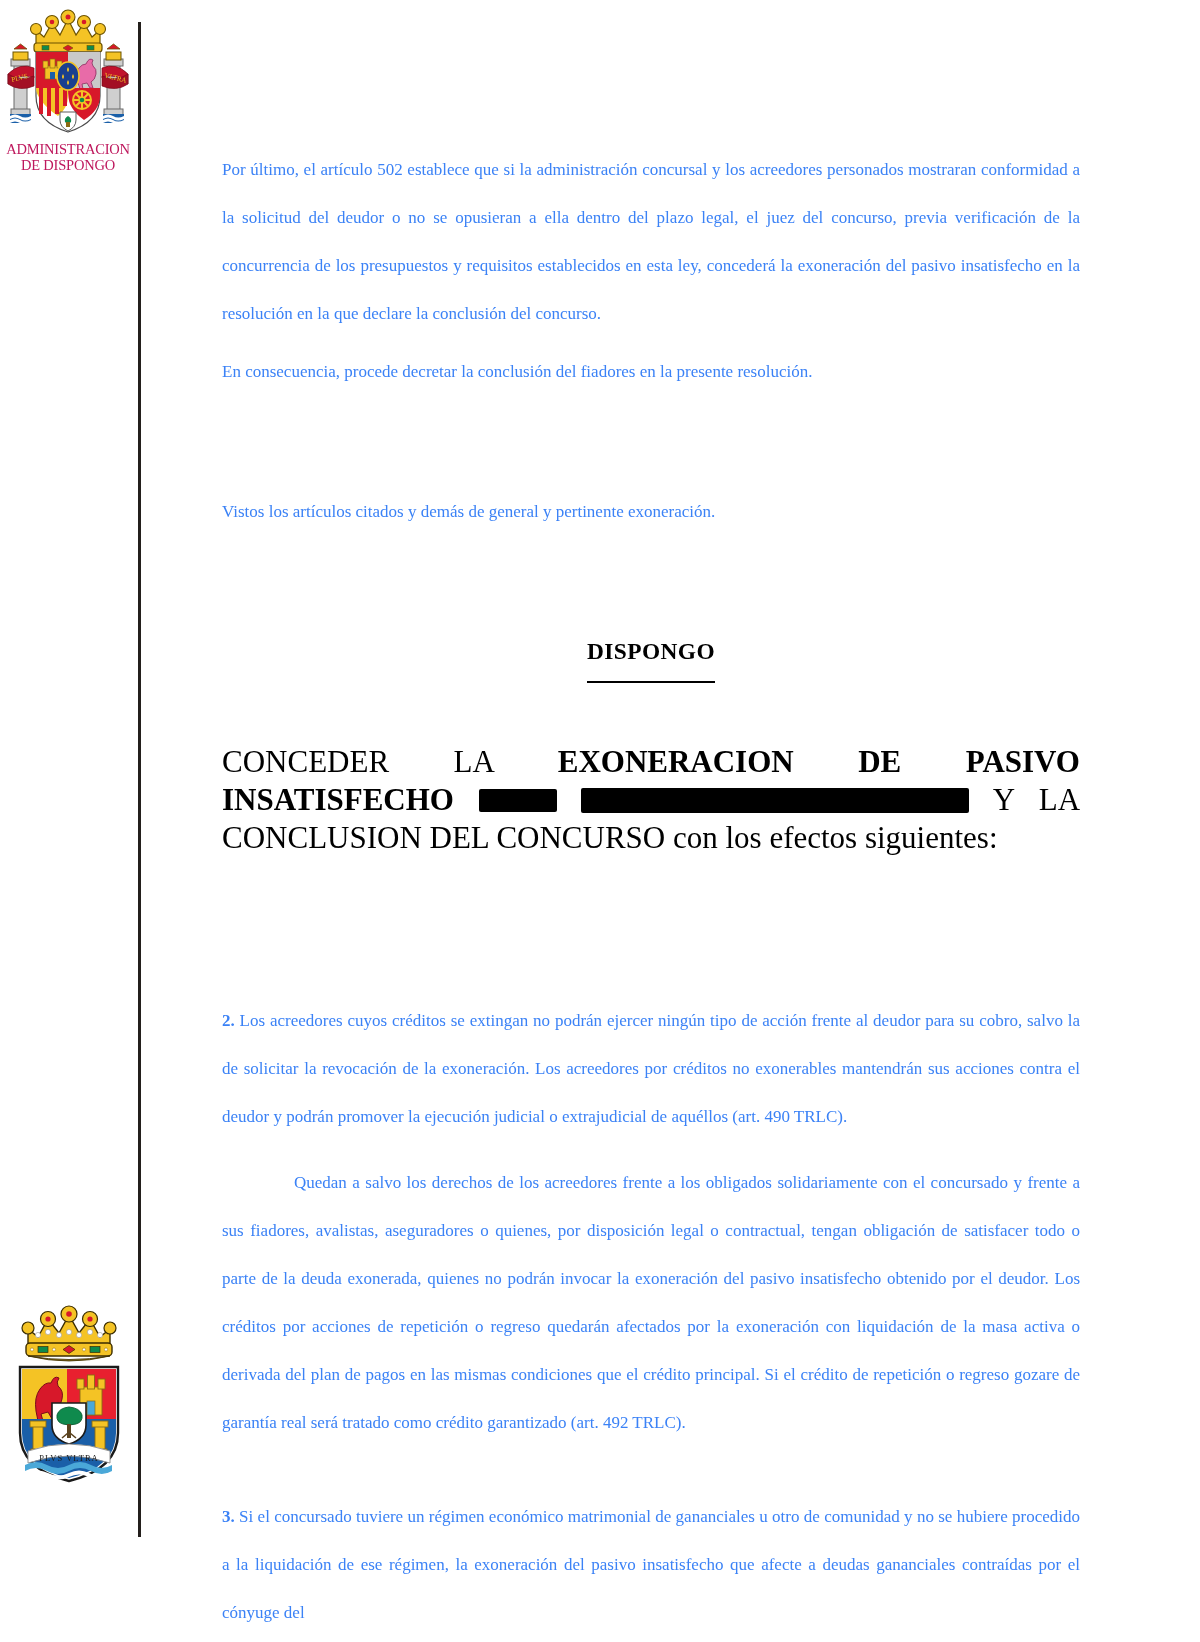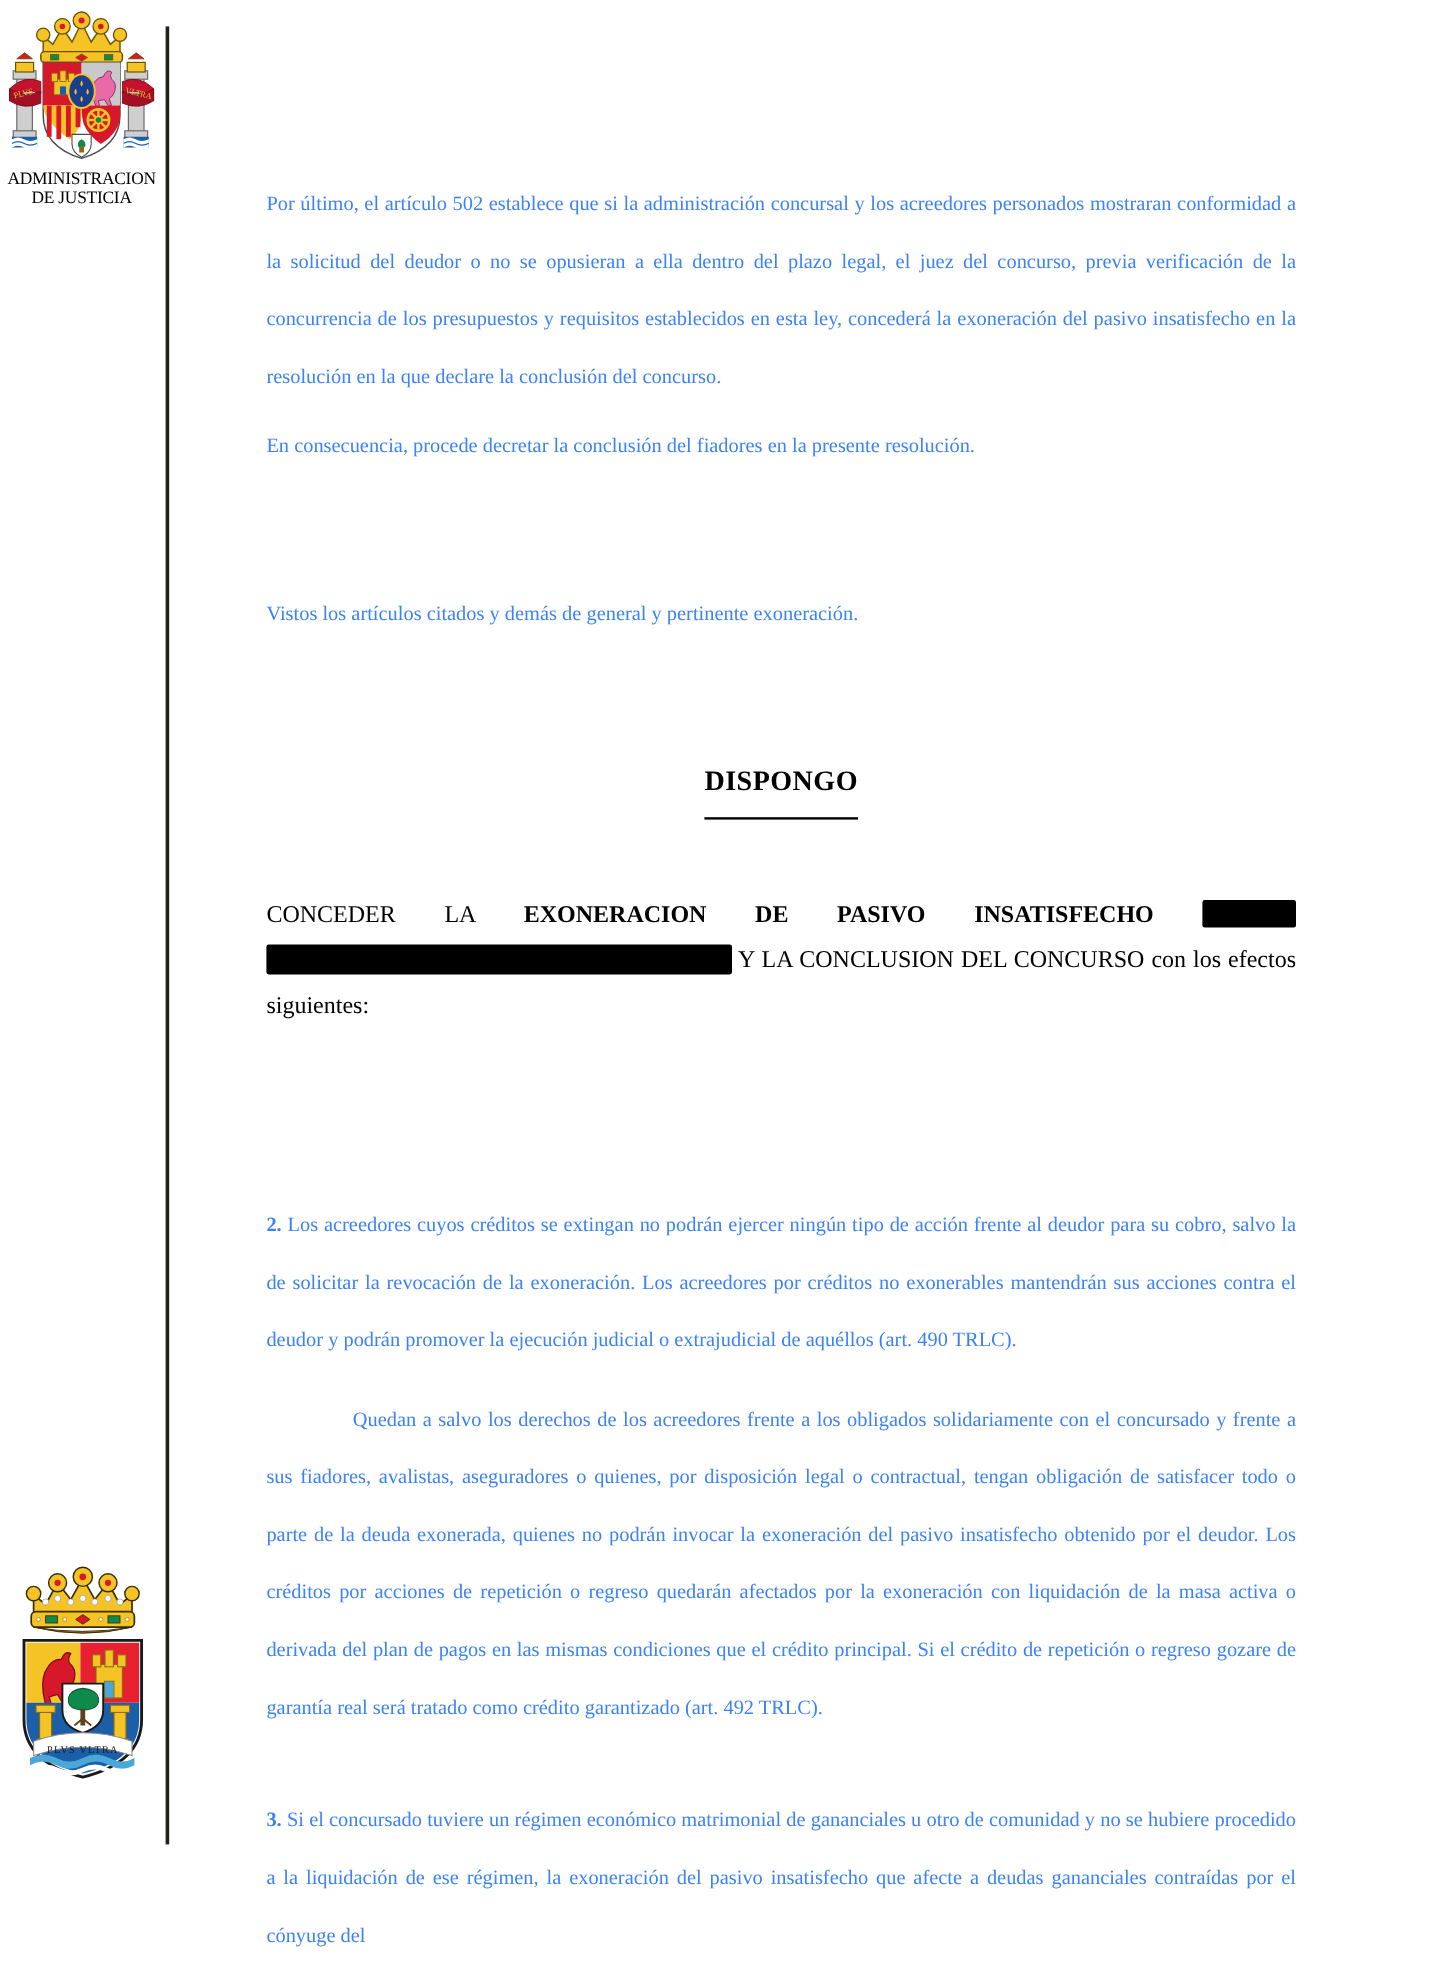--- a/index.html
+++ b/index.html
@@ -39,21 +39,21 @@
     width: 132px;
     height: 178px;
   }
   .emblem-top svg { display:block; width:132px; height:140px; }
   .emblem-caption {
     position: absolute;
     left: 0; top: 138px;
     width: 132px;
     text-align: center;
     line-height: 1.08;
-    color: #000000;
+    color: #be185d;
     font-family: "Liberation Serif", serif;
   }
   .emblem-caption .l1 { font-size: 14.5px; letter-spacing: -0.2px; display:block; }
   .emblem-caption .l2 { font-size: 14.5px; letter-spacing: -0.2px; display:block; }
 
   
   .emblem-bottom {
     position: absolute;
     left: 6px;
     top: 1283px;
@@ -102,21 +102,21 @@
     font-weight: bold;
     letter-spacing: 0.4px;
     border-bottom: 2px solid #000;
     padding-bottom: 15px;
     line-height: 30px;
   }
 
   
   .dispositive {
     margin: 0;
-    font-size: 20px;
+    font-size: 31px;
     line-height: 38px;
     color: #000;
     text-align: justify;
   }
   .dispositive .caps { font-weight: normal; }
   .dispositive .capsb { font-weight: bold; }
   .redact {
     display: inline-block;
     background: #000000;
     vertical-align: middle;
@@ -226,21 +226,21 @@
             <path d="M66 63 q2 3 0 5 q-2 -2 0 -5 z"></path>
             <path d="M61 70 q2 3 0 5 q-2 -2 0 -5 z"></path>
             <path d="M71 70 q2 3 0 5 q-2 -2 0 -5 z"></path>
             <path d="M66 76 q2 3 0 5 q-2 -2 0 -5 z"></path>
           </g>
         </g>
       </svg>
 
       <div class="emblem-caption">
         <span class="l1">ADMINISTRACION</span>
-        <span class="l2">DE JUSTICIA</span>
+        <span class="l2">DE DISPONGO</span>
       </div>
     </div>
 
     <div class="emblem-bottom">
       <svg viewBox="0 0 126 200" xmlns="http://www.w3.org/2000/svg">
 
         <g>
           <path d="M22 62 L22 46 L32 54 L42 36 L53 50 L63 32 L73 50 L84 36 L94 54 L104 46 L104 62 Z" fill="#f4c325" stroke="#3b2d00" stroke-width="1.4"></path>
           <circle cx="22" cy="45" r="6" fill="#f4c325" stroke="#3b2d00" stroke-width="1.2"></circle>
           <circle cx="42" cy="36" r="7.5" fill="#f4c325" stroke="#3b2d00" stroke-width="1.2"></circle>

